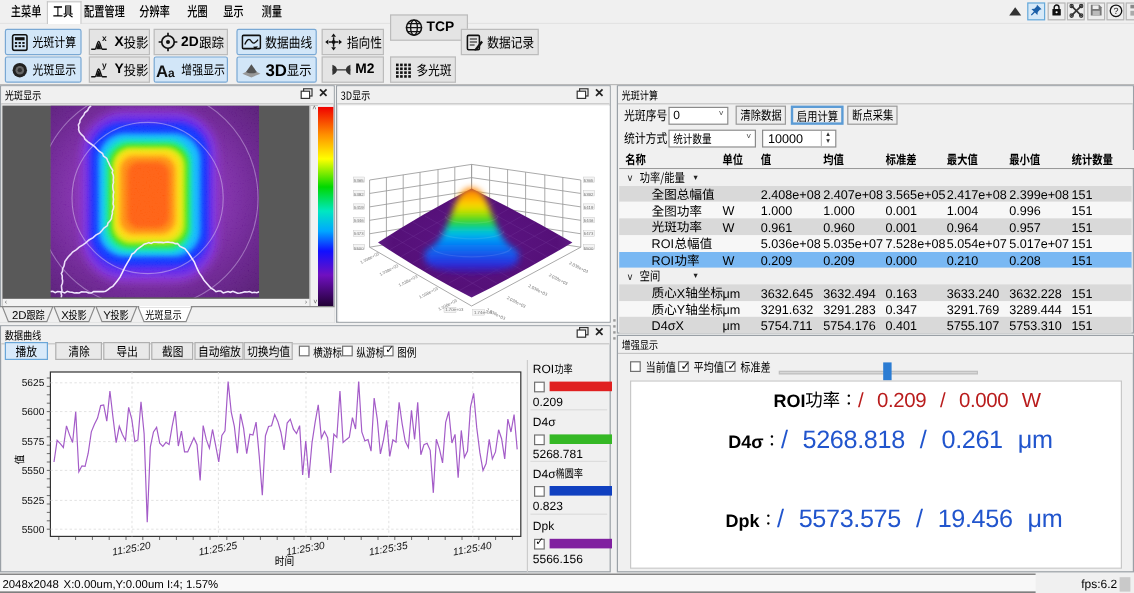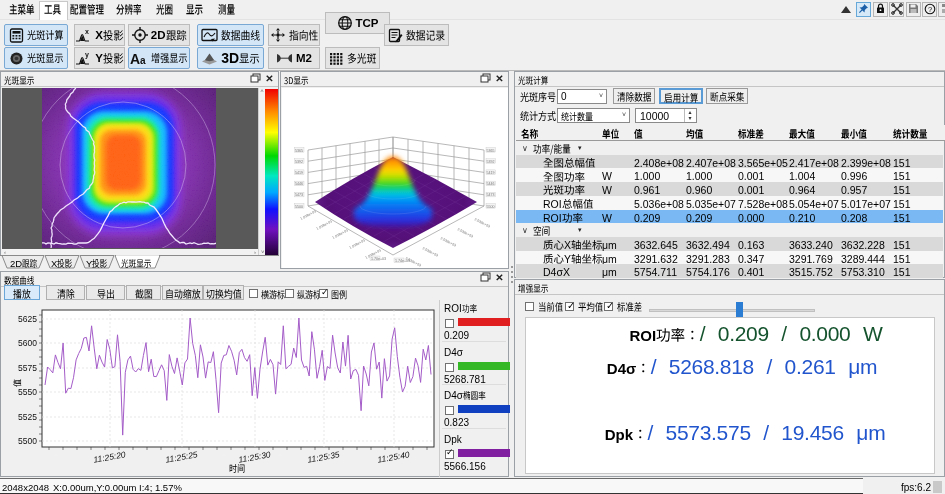--- a/index.html
+++ b/index.html
@@ -790,21 +790,21 @@
       <div class="a" style="left:273px;top:2px;font-size:10.5px">3291.769</div>
       <div class="a" style="left:325px;top:2px;font-size:10.5px">3289.444</div>
       <div class="a" style="left:377px;top:2px;font-size:10.5px">151</div>
     </div>
     <div class="row" style="top:192.3px;background:#d9d9d9">
       <div class="a" style="left:27px;top:2px"><span style="font-size:10.5px;color:#000000;font-weight:normal">D4σX</span></div>
       <div class="a" style="left:86px;top:2px;font-size:10.5px">μm</div>
       <div class="a" style="left:118px;top:2px;font-size:10.5px">5754.711</div>
       <div class="a" style="left:170px;top:2px;font-size:10.5px">5754.176</div>
       <div class="a" style="left:222px;top:2px;font-size:10.5px">0.401</div>
-      <div class="a" style="left:273px;top:2px;font-size:10.5px">3515.752</div>
+      <div class="a" style="left:273px;top:2px;font-size:10.5px">5755.107</div>
       <div class="a" style="left:325px;top:2px;font-size:10.5px">5753.310</div>
       <div class="a" style="left:377px;top:2px;font-size:10.5px">151</div>
     </div>
   </div>
 <div class="panel" style="left:0;top:271px;width:509px;height:206px">
     <div class="ptitle"><svg class="zh" width="30.4" height="8.0" viewBox="0 0 30.4 8.0">
         <g fill="#000000" transform="translate(0,8.0) scale(0.03800,-0.04750)">
           <use href="#g6570r"></use>
           <use href="#g636er" x="200"></use>
           <use href="#g66f2r" x="400"></use>
@@ -1031,21 +1031,21 @@
       </svg></div>
     <div class="a" style="left:134px;top:29px;width:166px;height:3px;background:#d8d8d8;border:1px solid #c0c0c0"></div>
     <div class="a" style="left:221px;top:22px;width:7px;height:16px;background:#2b7cd3"></div>
     <div class="a" style="left:10px;top:37px;width:410px;height:157px;background:#fff;border:1px solid #c8c8c8"></div>
     <div class="a" style="left:38px;top:44px;width:406px;text-align:center;white-space:nowrap;line-height:20px"><span style="font-size:15px;color:#000000;font-weight:bold">ROI</span><svg class="zh" width="43.6" height="12.6" viewBox="0 0 43.6 12.6">
         <g fill="#000000" transform="translate(0,12.6) scale(0.07275,-0.07500)">
           <use href="#g529fr"></use>
           <use href="#g7387r" x="200"></use>
           <use href="#gff1ar" x="400"></use>
         </g>
-      </svg><span style="font-size:21px;word-spacing:7px;letter-spacing:-0.3px;color:#14532d">/ 0.209 / 0.000 W</span></div>
+      </svg><span style="font-size:17px;word-spacing:7px;letter-spacing:-0.3px;color:#b91c1c">/ 0.209 / 0.000 W</span></div>
     <div class="a" style="left:24px;top:77px;width:406px;text-align:center;white-space:nowrap;line-height:20px"><span style="font-size:15px;color:#000000;font-weight:bold">D4σ</span><svg class="zh" width="14.5" height="12.6" viewBox="0 0 14.5 12.6">
         <g fill="#000000" transform="translate(0,12.6) scale(0.07275,-0.07500)">
           <use href="#gff1ar"></use>
         </g>
       </svg><span style="font-size:21px;word-spacing:7px;letter-spacing:-0.3px;color:#2155cd">/ 5268.818 / 0.261 μm</span></div>
     <div class="a" style="left:27px;top:143px;width:406px;text-align:center;white-space:nowrap;line-height:20px"><span style="font-size:15px;color:#000000;font-weight:bold">Dpk</span><svg class="zh" width="14.5" height="12.6" viewBox="0 0 14.5 12.6">
         <g fill="#000000" transform="translate(0,12.6) scale(0.07275,-0.07500)">
           <use href="#gff1ar"></use>
         </g>
       </svg><span style="font-size:21px;word-spacing:7px;letter-spacing:-0.3px;color:#2155cd">/ 5573.575 / 19.456 μm</span></div>

